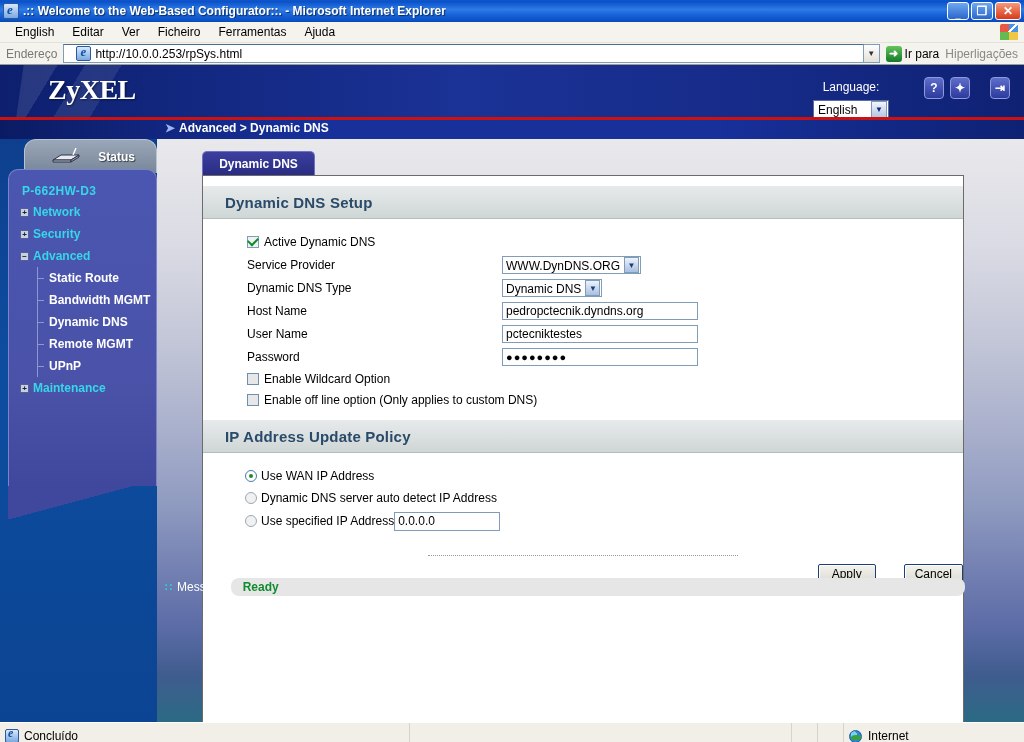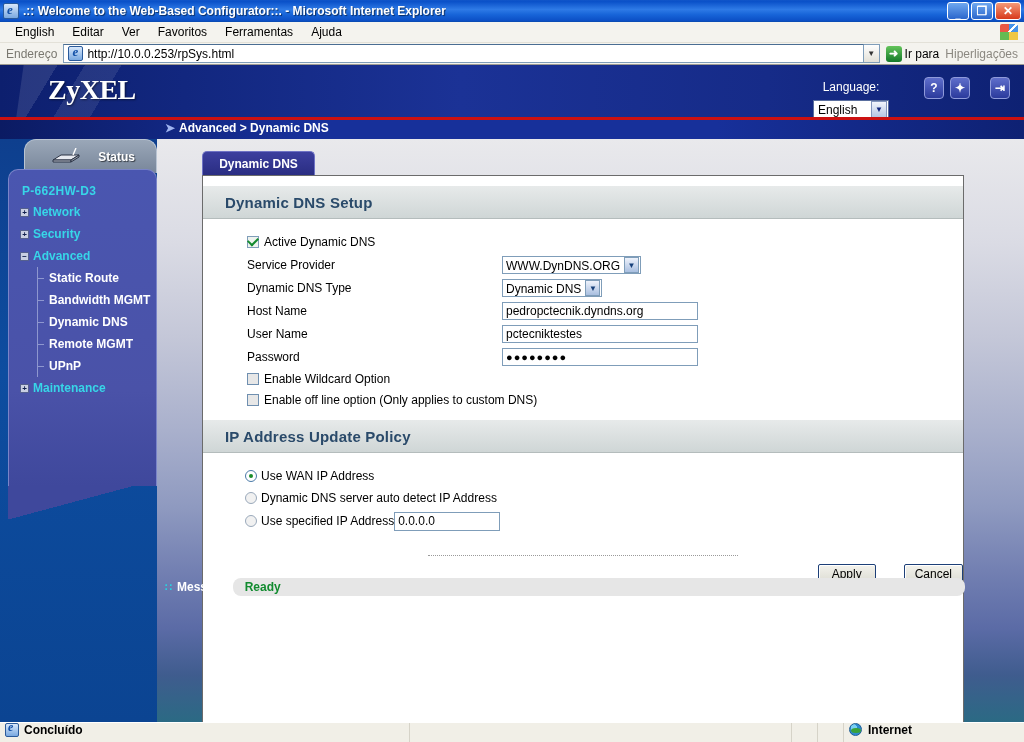--- a/index.html
+++ b/index.html
@@ -74,21 +74,21 @@
   .addressbar {
     height: 22px; background:#f4f3ee;
     display:flex; align-items:center;
     border-bottom:1px solid #9e9b91;
     padding-left: 4px;
   }
   .addr-label { color:#7a7870; font-size:12px; padding:0 6px 0 2px; white-space:nowrap;}
   .addr-input-wrap {
     flex:1; height:19px; background:#fff;
     border:1px solid #7f9db9; border-top-color:#4a6d92;
-    display:flex; align-items:center; padding-left:4px;
+    display:flex; align-items:center; padding-left:12px;
     margin-right: 0px;
   }
   .addr-ico {
     width:15px;height:15px;flex:none;margin-right:4px;
     background: linear-gradient(to bottom,#d8e8fb,#7aa9e0);
     border:1px solid #2a5a9a;border-radius:2px;position:relative;
   }
   .addr-ico::after{
     content:"e";position:absolute;left:3px;top:-3px;
     font-family:"Liberation Serif",serif;font-size:13px;font-style:italic;
@@ -322,36 +322,36 @@
     display:flex;align-items:center;justify-content:center;
     font-size:12px;color:#000;
   }
 
   
   .msgbar{
     position:absolute;left:165px;top:511px;width:800px;height:22px;
     display:flex;align-items:center;gap:5px;
   }
   .msg-ico{color:#2ad0de;font-size:11px;font-weight:bold;}
-  .msg-label{color:#ffffff;font-size:12px;font-weight:bold;text-align:right;}
+  .msg-label{color:#ffffff;font-size:12px;font-weight:normal;text-align:right;}
   .msg-box{
     flex:1;height:18px;background:#e6e6e6;border-radius:8px;
     display:flex;align-items:center;padding-left:12px;
     color:#118b2f;font-size:12px;font-weight:bold;
   }
 
   
   .statusbar{
     height:20px;background:#f1efe7;
     border-top:1px solid #ffffff;
     display:flex;align-items:center;
     font-size:12px;color:#000;
   }
-  .sb-cell{ height:20px; display:flex; align-items:flex-start; padding:0 5px;
-    border-right:1px solid #d6d3c8;font-weight:bold; }
+  .sb-cell{ height:20px; display:flex; align-items:flex-end; padding:0 5px;
+    border-right:1px solid #d6d3c8; }
   .sb-done{ width:410px; gap:5px; }
   .sb-ico{
     width:14px;height:14px;flex:none;
     background:linear-gradient(to bottom,#d8e8fb,#7aa9e0);
     border:1px solid #2a5a9a;border-radius:2px;position:relative;
   }
   .sb-ico::after{
     content:"e";position:absolute;left:2px;top:-4px;
     font-family:"Liberation Serif",serif;font-size:12px;font-style:italic;
     font-weight:bold;color:#1452a8;
@@ -386,21 +386,21 @@
     <div class="tb-btn close">
         <span class="glyph">✕</span>
       </div>
   </div>
 </div>
 
 <div class="menubar">
   <div class="menu-item">English</div>
   <div class="menu-item">Editar</div>
   <div class="menu-item">Ver</div>
-  <div class="menu-item">Favoritos</div>
+  <div class="menu-item">Ficheiro</div>
   <div class="menu-item">Ferramentas</div>
   <div class="menu-item">Ajuda</div>
   <div class="win-flag"></div>
 </div>
 
 <div class="addressbar">
   <div class="addr-label">Endereço</div>
   <div class="addr-input-wrap">
     <div class="addr-ico"></div>
     <div class="addr-url">http://10.0.0.253/rpSys.html</div>

